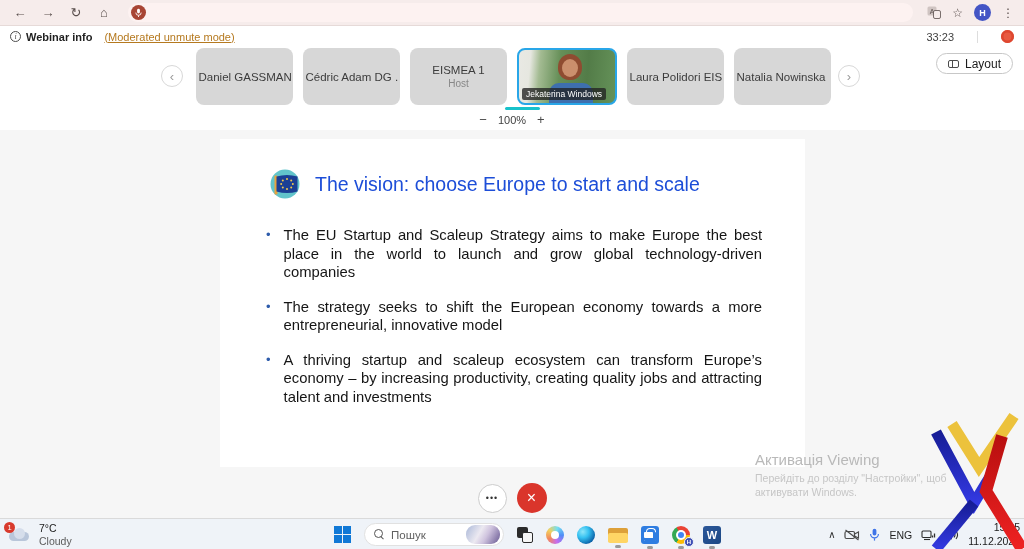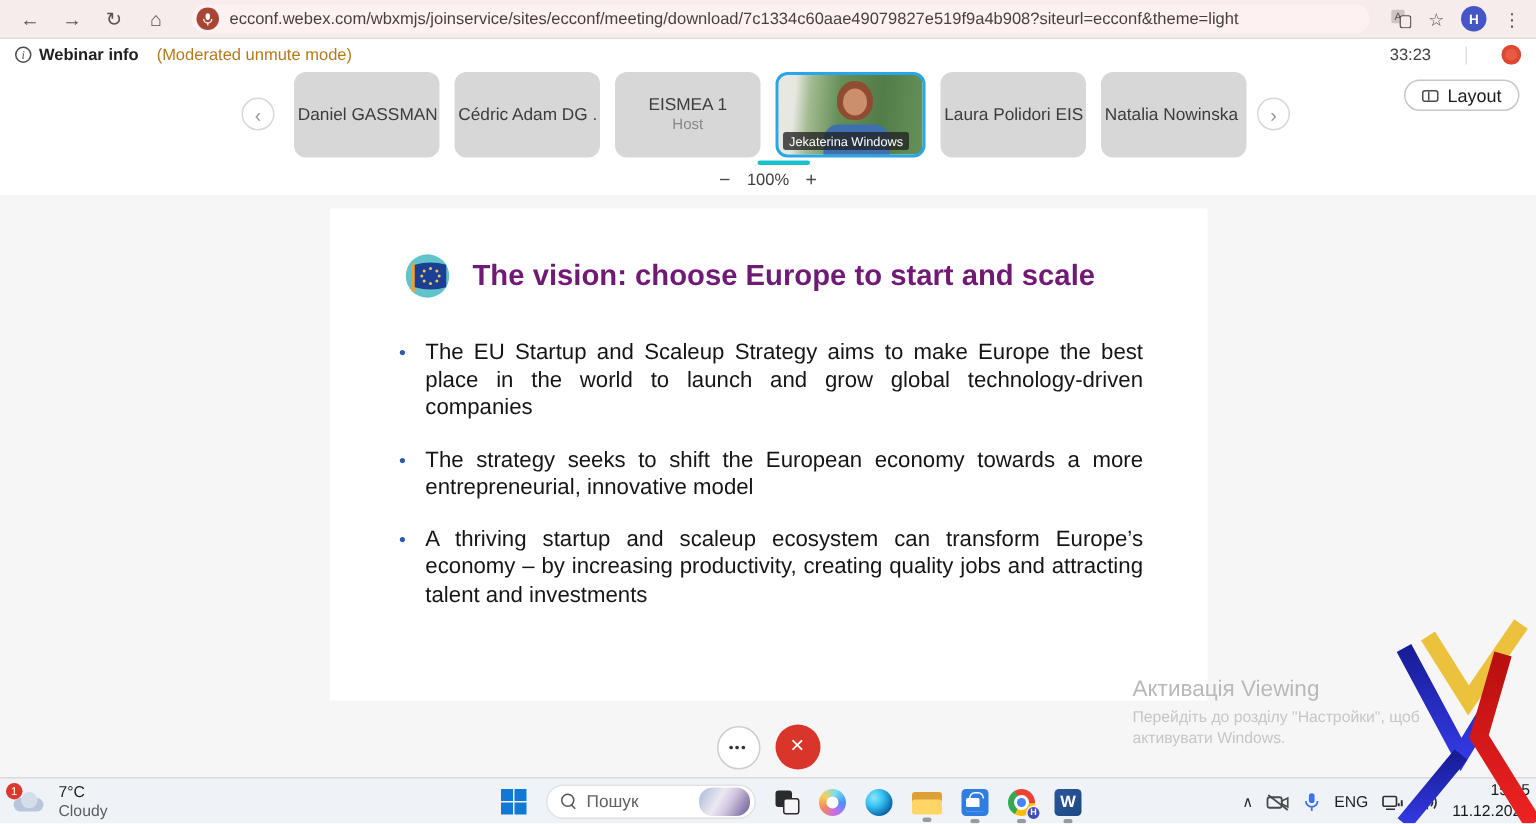--- a/index.html
+++ b/index.html
@@ -20,21 +20,21 @@
   .avatar { width:17px; height:17px; border-radius:50%; background:#4455c5; color:#fff; font-size:9px;
     display:flex; align-items:center; justify-content:center; font-weight:bold; }
   .tr-ic { font-size:12px; color:#5a4f4d; }
 
   
   .wx-header { position:absolute; top:27px; left:0; right:0; height:19px; background:#fff;
     display:flex; align-items:center; padding:0 10px; font-size:11px; }
   .info-circle { width:11px; height:11px; border:1px solid #4c4c4c; border-radius:50%; font-size:8px;
     color:#4c4c4c; display:inline-flex; align-items:center; justify-content:center; margin-right:5px; font-style:italic; font-family:"Liberation Serif",serif; }
   .wx-info-label { color:#1f1f1f; font-weight:bold; }
-  .wx-mode { color:#b5791f; margin-left:12px; }
+  .wx-mode { color:#b5791f; margin-left:12px;text-decoration:underline; }
   .wx-right { margin-left:auto; display:flex; align-items:center; gap:23px; }
   .wx-timer { color:#3f3f3f; }
   .wx-div { width:1px; height:12px; background:#ddd; }
   .rec-dot { width:13px; height:13px; border-radius:50%; background:#e85a41; box-shadow:inset 0 0 0 2.5px #de4730; }
 
   
   .filmstrip { position:absolute; top:46px; left:0; right:0; height:66px; background:#fff; }
   .strip-chev { position:absolute; top:19px; width:22px; height:22px; border:1px solid #d8d8d8; border-radius:50%;
     color:#9a9a9a; font-size:13px; display:flex; align-items:center; justify-content:center; background:#fff; cursor:pointer; }
   .cards { position:absolute; left:196px; top:2px; display:flex; gap:10px; align-items:flex-start; }
@@ -60,21 +60,21 @@
   
   .viewing { position:absolute; top:116px; left:11px; font-size:11px; color:#3d3d3d; z-index:2; }
   .zoom-ctl { position:absolute; top:113px; left:0; right:0; display:flex; justify-content:center; align-items:center; gap:11px; z-index:2; }
   .zoom-btn { font-size:13px; color:#4a4a4a; cursor:pointer; line-height:1; }
   .zoom-level { font-size:11px; color:#3f3f3f; }
 
   
   .main { position:absolute; top:130px; left:0; right:0; bottom:31px; background:#f6f6f6; }
   .slide { position:absolute; left:220px; top:9px; width:585px; height:328px; background:#fff; }
   .slide-title-row { display:flex; align-items:center; gap:13px; margin:28px 0 0 47px; }
-  .slide-title { font-size:19.5px; font-weight:bold; color:#701a75; }
+  .slide-title { font-size:19.5px; font-weight:normal; color:#1d4ed8; }
   .bullets { margin:25px 30px 0 46px; width:496px; }
   .bullet-row { display:flex; gap:13px; margin-bottom:16px; }
   .bullet-mark { color:#2e5cab; font-size:13px; line-height:18px; }
   .bullet-text { flex:1; font-size:14.8px; color:#151515; line-height:18.5px; text-align:justify; }
 
   
   .activation { position:absolute; left:755px; top:451px; width:192px; z-index:5; pointer-events:none; }
   .act-title { font-size:15px; color:#b9b9b9; margin-bottom:3px; }
   .act-body { font-size:10.5px; color:#c6c6c6; line-height:1.35; }
 
@@ -158,21 +158,20 @@
     <span class="nav-ic">↻</span>
     <span class="nav-ic">⌂</span>
     <div class="url-pill">
       <span class="mic-badge">
         <svg width="9" height="10" viewBox="0 0 9 10">
           <rect x="3.1" y="0.8" width="2.8" height="4.6" rx="1.4" fill="#fff"></rect>
           <path d="M1.8 4.6a2.7 2.7 0 0 0 5.4 0" stroke="#fff" stroke-width="0.9" fill="none"></path>
           <line x1="4.5" y1="7.4" x2="4.5" y2="9" stroke="#fff" stroke-width="0.9"></line>
         </svg>
       </span>
-      <span class="url-text">ecconf.webex.com/wbxmjs/joinservice/sites/ecconf/meeting/download/7c1334c60aae49079827e519f9a4b908?siteurl=ecconf&amp;theme=light</span>
     </div>
     <div class="bar-right">
       <svg width="14" height="13" viewBox="0 0 14 13">
         <rect x="0.5" y="0.5" width="9" height="9" rx="1.5" fill="#cfc4c2"></rect>
         <text x="5" y="7.6" font-size="7" fill="#5a4f4d" text-anchor="middle" font-family="Liberation Sans">A</text>
         <rect x="6.5" y="4.5" width="7" height="8" rx="1.5" fill="#f6eceb" stroke="#5a4f4d" stroke-width="0.8"></rect>
       </svg>
       <span class="tr-ic">☆</span>
       <span class="avatar">H</span>
       <span class="tr-ic">⋮</span>

